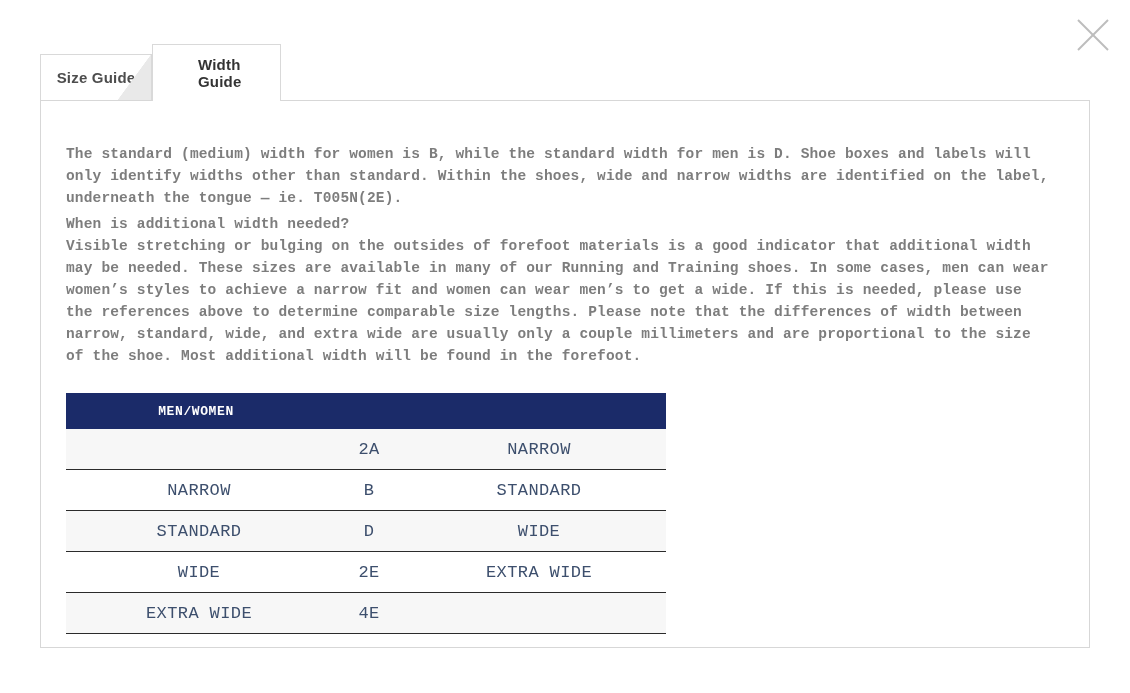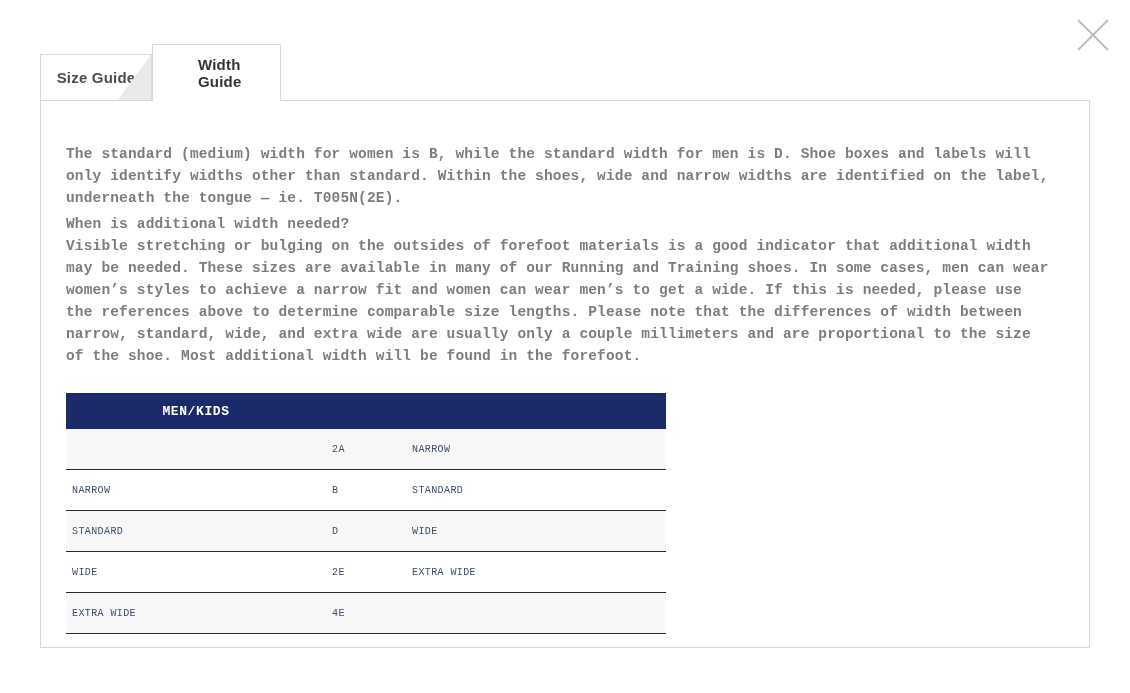--- a/index.html
+++ b/index.html
@@ -99,23 +99,24 @@
   .wt-row {
     display: grid;
     grid-template-columns: 260px 80px 260px;
     height: 41px;
     align-items: center;
     border-bottom: 1px solid #2b2b2b;
   }
   .wt-row.alt { background: #f7f7f7; }
   .wt-row .cell {
     color: #3d4f6d;
-    font-size: 10px;
+    font-size: 17px;
     letter-spacing: 0.4px;
     padding-left: 6px;
+    text-align: center;
   }
 </style>
 </head>
 <body>
 
 <button class="close-btn" aria-label="Close">
   <svg width="38" height="38" viewBox="0 0 38 38">
     <line x1="4" y1="5" x2="34" y2="35" stroke="#bdbdbd" stroke-width="2"></line>
     <line x1="34" y1="5" x2="4" y2="35" stroke="#bdbdbd" stroke-width="2"></line>
   </svg>
@@ -132,21 +133,21 @@
 
   <p class="body-text">The standard (medium) width for women is B, while the standard width for men is D. Shoe boxes and labels will only identify widths other than standard. Within the shoes, wide and narrow widths are identified on the label, underneath the tongue — ie. T005N(2E).</p>
 
   <div class="body-text para2">
     <div>When is additional width needed?</div>
     <div>Visible stretching or bulging on the outsides of forefoot materials is a good indicator that additional width may be needed. These sizes are available in many of our Running and Training shoes. In some cases, men can wear women’s styles to achieve a narrow fit and women can wear men’s to get a wide. If this is needed, please use the references above to determine comparable size lengths. Please note that the differences of width between narrow, standard, wide, and extra wide are usually only a couple millimeters and are proportional to the size of the shoe. Most additional width will be found in the forefoot.</div>
   </div>
 
   <div class="width-table">
     <div class="wt-header">
-      <div class="hcell">MEN/KIDS</div>
+      <div class="hcell">MEN/WOMEN</div>
       <div class="hcell"></div>
     </div>
 
     <div class="wt-row alt">
       <div class="cell"></div>
       <div class="cell">2A</div>
       <div class="cell">NARROW</div>
     </div>
     <div class="wt-row">
       <div class="cell">NARROW</div>

